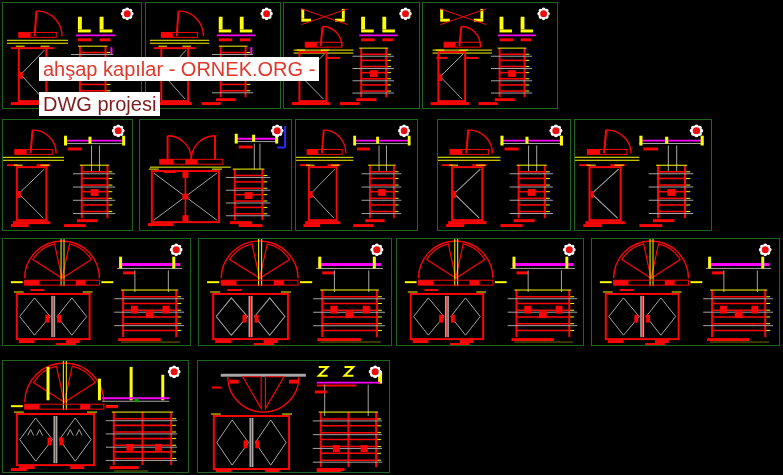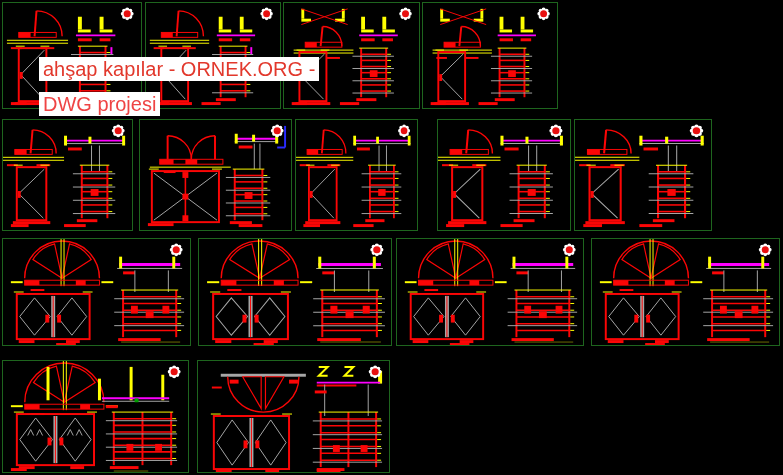--- a/index.html
+++ b/index.html
@@ -15,21 +15,21 @@
     font-family:"Liberation Sans",sans-serif;
   }
   #wm1{left:39px;top:57px;}
   #wm2{left:39px;top:92px;}
 </style>
 </head>
 <body>
 
 <div id="canvas" style="background: rgb(0, 0, 0); padding-left: 36px;">
   <div class="wm" id="wm1" style="color: rgb(226, 56, 44); background: rgb(255, 255, 255);">ahşap kapılar - ORNEK.ORG -</div>
-  <div class="wm" id="wm2" style="color: #ef4444; background: rgb(255, 255, 255);">DWG projesi</div>
+  <div class="wm" id="wm2" style="color: #7f1d1d; background: rgb(255, 255, 255);">DWG projesi</div>
 <div class="panel" style="left: 2px; top: 2px; width: 140px; height: 107px; border-color: rgb(30, 101, 30);">
       <svg viewBox="0 0 140 107" preserveAspectRatio="none">
         <path d="M34,8 A26,26 0 0 1 60,34" stroke="#fb0606" fill="none" stroke-width="1.4"></path>
         <line x1="34" y1="8" x2="32" y2="34" stroke="#fb0606" stroke-width="2"></line>
         <rect x="16" y="30" width="38" height="5" fill="none" stroke="#fb0606" stroke-width="1"></rect>
         <rect x="16" y="30" width="12" height="5" fill="#fb0606"></rect>
         <line x1="4" y1="38" x2="66" y2="38" stroke="#ffff00" stroke-width="1"></line>
         <line x1="4" y1="41" x2="66" y2="41" stroke="#ffff00" stroke-width="1"></line>
         <rect x="8" y="45" width="11" height="2" fill="#fb0606"></rect>
         <rect x="38" y="45" width="14" height="2" fill="#fb0606"></rect>

